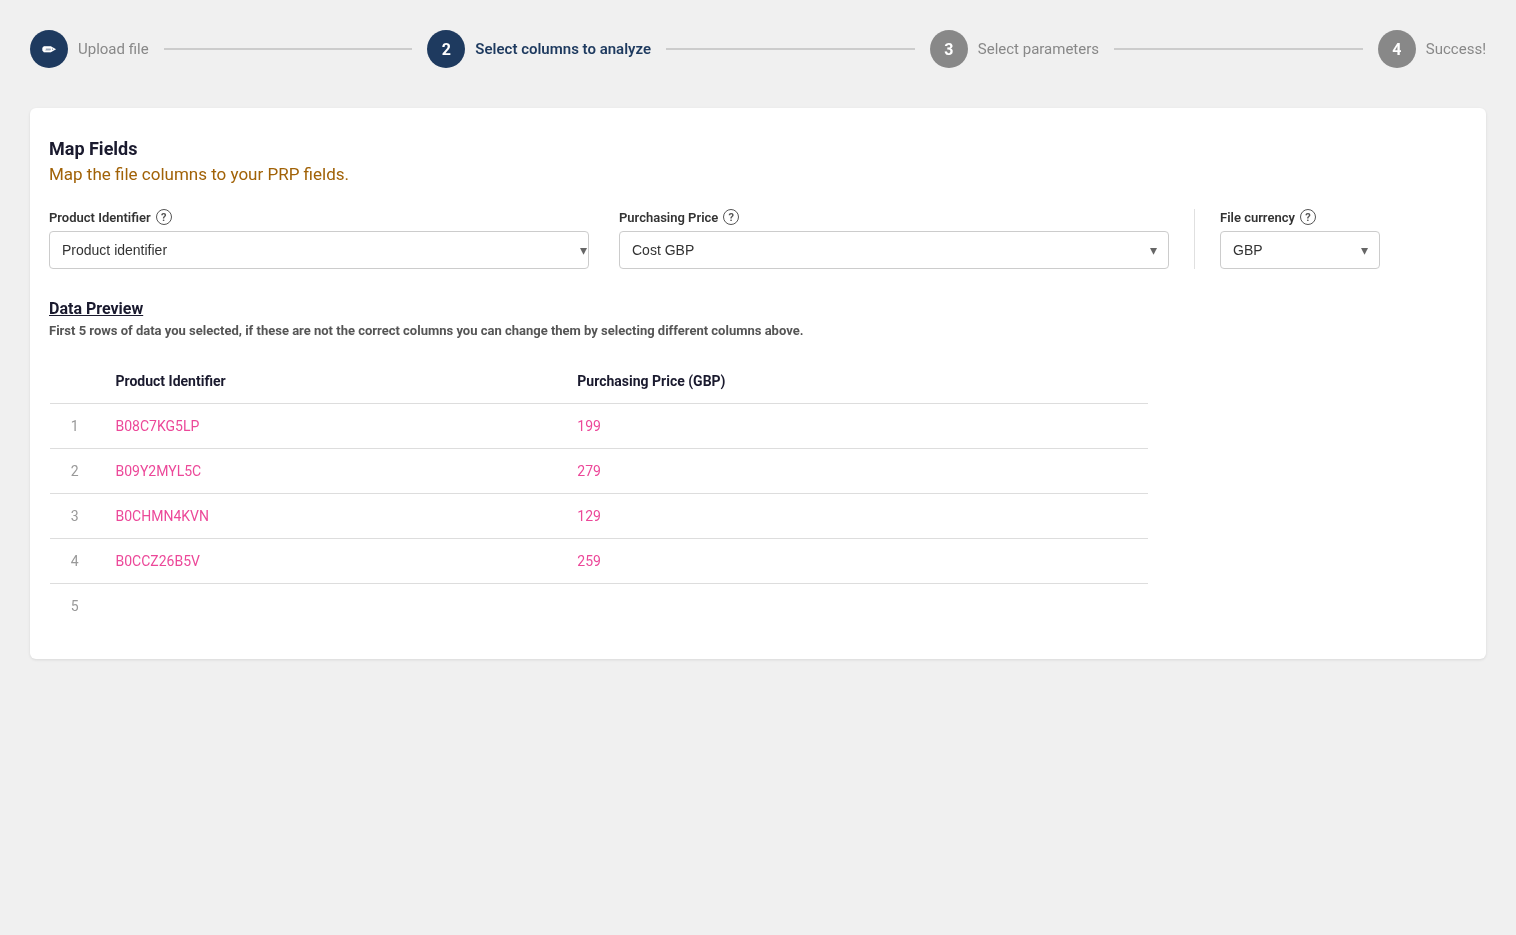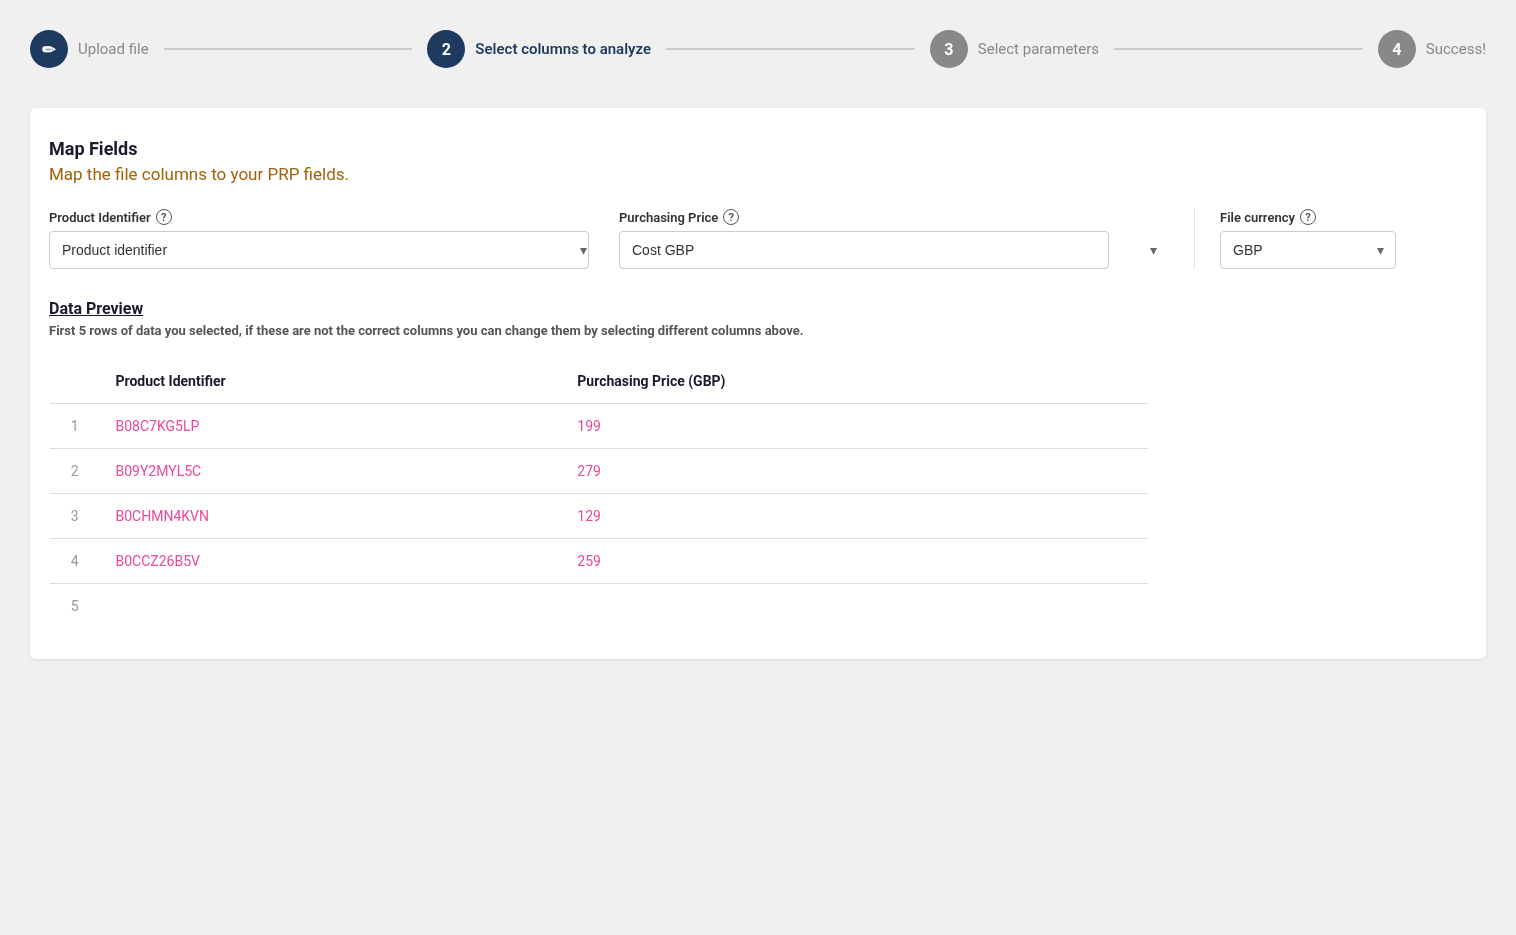--- a/index.html
+++ b/index.html
@@ -185,22 +185,22 @@
       position: absolute;
       right: 12px;
       top: 50%;
       transform: translateY(-50%);
       pointer-events: none;
       color: #666;
       font-size: 14px;
     }
 
     .select-wrapper.wide .field-select { width: 540px; }
-    .select-wrapper.medium .field-select { width: 490px; }
-    .select-wrapper.narrow .field-select { width: 176px; }
+    .select-wrapper.medium .field-select { width: 550px; }
+    .select-wrapper.narrow .field-select { width: 160px; }
 
     
     .field-divider {
       width: 1px;
       background: #e0e0e0;
       align-self: stretch;
       margin: 0 5px;
     }
 
     

